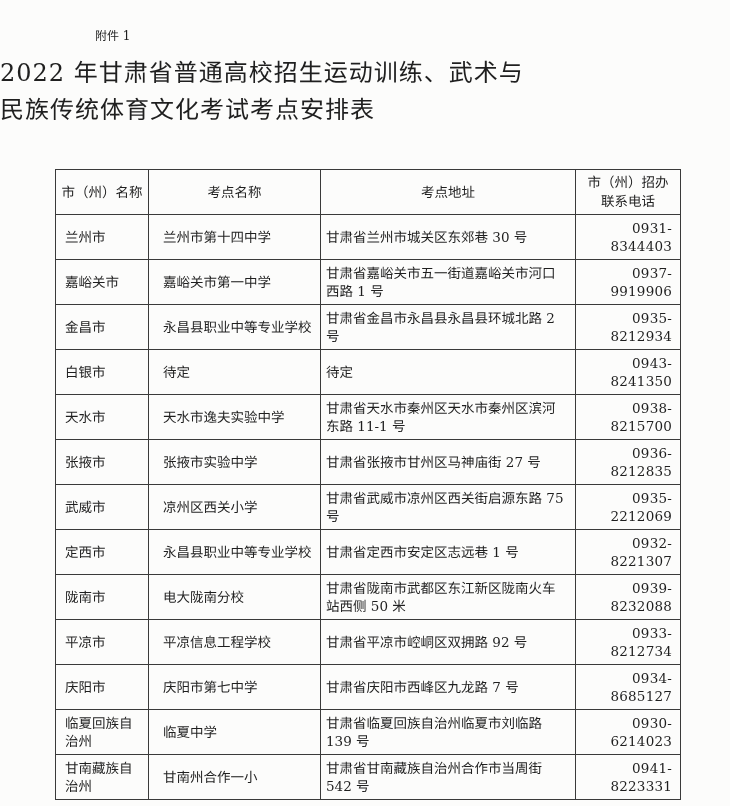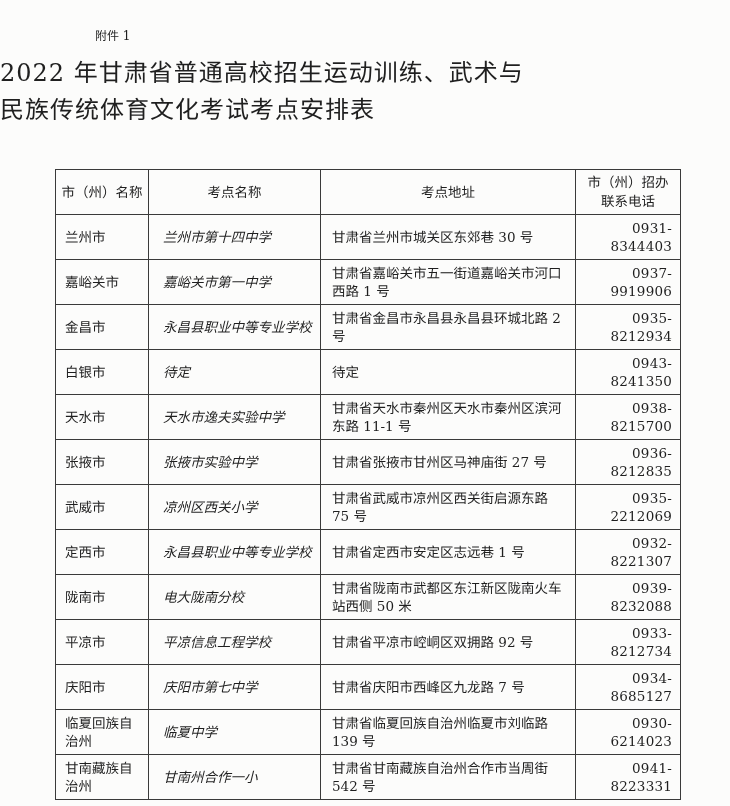--- a/index.html
+++ b/index.html
@@ -49,22 +49,22 @@
   }
   .exam-table thead tr{height:43px;}
   .exam-table th{
     font-weight:normal;
     text-align:center;
     line-height:19px;
     padding:3px 5px;
   }
   .exam-table tbody tr{height:38px;}
   .exam-table td.cell-city{padding-left:9px;}
-  .exam-table td.cell-site{padding-left:14px;font-style:italic;}
-  .exam-table td.cell-address{padding-left:11px;}
+  .exam-table td.cell-site{padding-left:14px;}
+  .exam-table td.cell-address{padding-left:5px;}
   .exam-table td.cell-phone{padding-left:8px;letter-spacing:0.2px;text-align:right;}
 </style>
 </head>
 <body>
 
 <div class="doc">
 
   <div class="attachment">附件 1</div>
 
   <div class="title">

